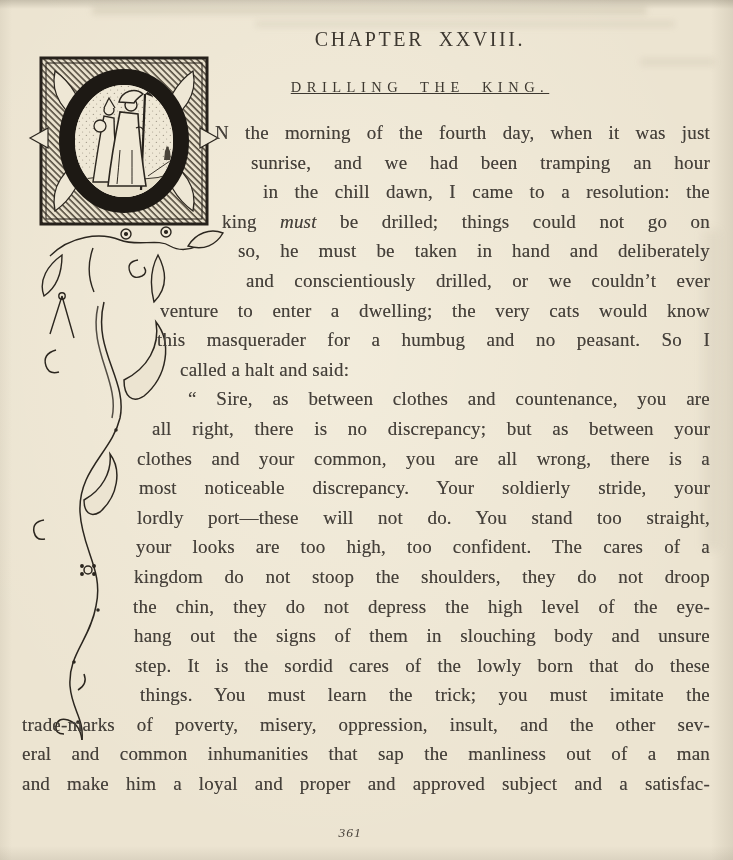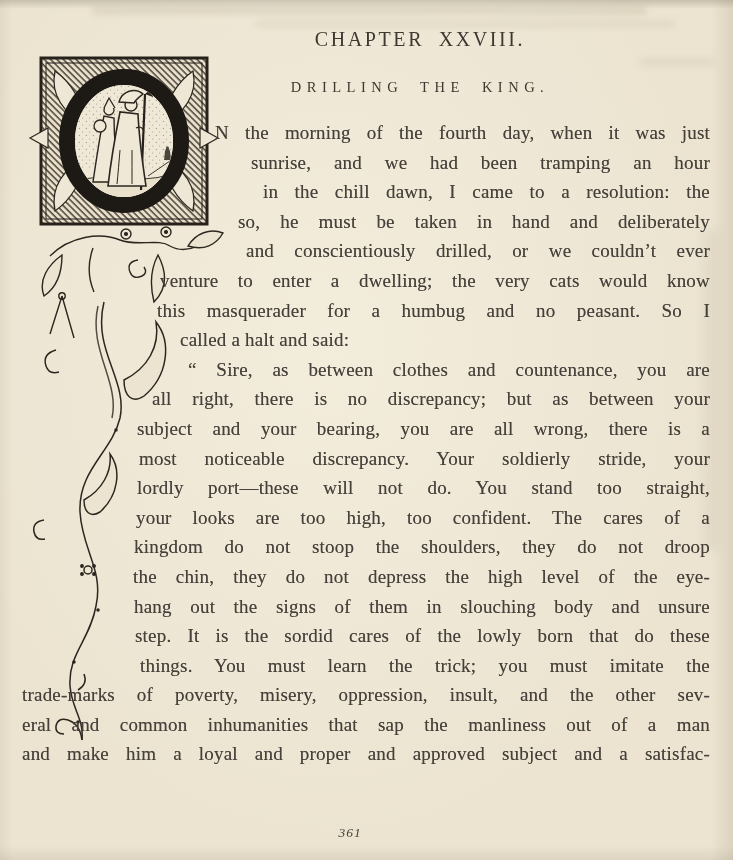--- a/index.html
+++ b/index.html
@@ -23,21 +23,21 @@
   .s3{left:703px;top:230px;width:16px;height:320px;background:rgba(150,141,115,.10);filter:blur(5px);}
   .s4{left:640px;top:58px;width:75px;height:8px;background:rgba(150,141,115,.12);}
   h1.chapter{
     position:absolute;left:107px;top:28px;width:626px;margin:0;
     text-align:center;font-weight:normal;
     font-size:20px;letter-spacing:2.6px;word-spacing:7px;color:#3d3830;
   }
   h2.subtitle{
     position:absolute;left:107px;top:79px;width:626px;margin:0;
     text-align:center;font-weight:normal;
-    font-size:14.5px;letter-spacing:5.5px;word-spacing:8px;color:#3d3830;
+    font-size:14.5px;letter-spacing:5.5px;word-spacing:8px;color:#3d3830;text-decoration:underline;
   }
   .art{position:absolute;left:8px;top:50px;width:225px;height:700px;}
   .sr{position:absolute;width:1px;height:1px;overflow:hidden;clip:rect(0 0 0 0);}
   .bodytext{
     position:absolute;left:22px;top:118px;width:688px;
     font-size:19px;letter-spacing:.2px;
     text-shadow:0 0 .4px rgba(69,64,58,.55);
   }
   .line{
     height:29.6px;line-height:29.6px;
@@ -157,28 +157,29 @@
         <circle cx="70" cy="672" r="1" fill="#2b261f"></circle>
           <circle cx="108" cy="380" r="1" fill="#2b261f"></circle>
       </g>
     </svg>
   </div>
 
   <div class="bodytext">
     <div class="line" style="padding-left:193px">N the morning of the fourth day, when it was just</div>
     <div class="line" style="padding-left:229px">sunrise, and we had been tramping an hour</div>
     <div class="line" style="padding-left:241px">in the chill dawn, I came to a resolution: the</div>
+    <div class="line" style="padding-left:200px"><span>king </span><i>must</i><span> be drilled; things could not go on</span></div>
     <div class="line" style="padding-left:216px">so, he must be taken in hand and deliberately</div>
     <div class="line" style="padding-left:224px">and conscientiously drilled, or we couldn’t ever</div>
     <div class="line" style="padding-left:138px">venture to enter a dwelling; the very cats would know</div>
     <div class="line" style="padding-left:135px">this masquerader for a humbug and no peasant.  So I</div>
     <div class="line nojust" style="padding-left:158px">called a halt and said:</div>
     <div class="line" style="padding-left:166px">“ Sire, as between clothes and countenance, you are</div>
     <div class="line" style="padding-left:130px">all right, there is no discrepancy; but as between your</div>
-    <div class="line" style="padding-left:115px">subject and your bearing, you are all wrong, there is a</div>
+    <div class="line" style="padding-left:115px">clothes and your common, you are all wrong, there is a</div>
     <div class="line" style="padding-left:117px">most noticeable discrepancy.  Your soldierly stride, your</div>
     <div class="line" style="padding-left:115px">lordly port—these will not do.  You stand too straight,</div>
     <div class="line" style="padding-left:114px">your looks are too high, too confident.  The cares of a</div>
     <div class="line" style="padding-left:112px">kingdom do not stoop the shoulders, they do not droop</div>
     <div class="line" style="padding-left:111px">the chin, they do not depress the high level of the eye-</div>
     <div class="line" style="padding-left:112px">hang out the signs of them in slouching body and unsure</div>
     <div class="line" style="padding-left:113px">step.  It is the sordid cares of the lowly born that do these</div>
     <div class="line" style="padding-left:118px">things.  You must learn the trick; you must imitate the</div>
     <div class="line" style="padding-left:0">trade-marks of poverty, misery, oppression, insult, and the other sev-</div>
     <div class="line" style="padding-left:0">eral and common inhumanities that sap the manliness out of a man</div>

